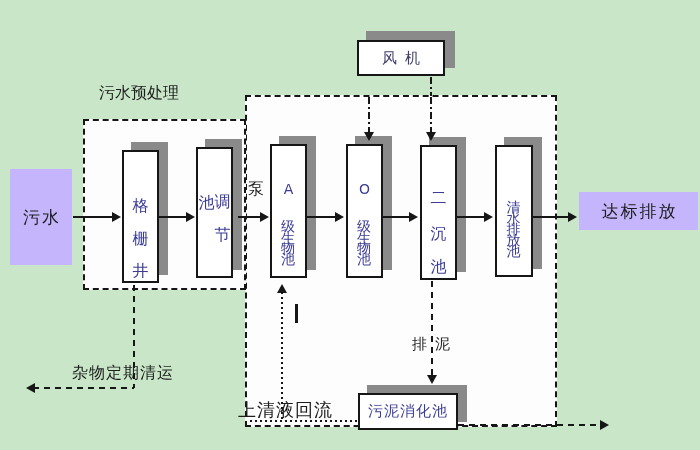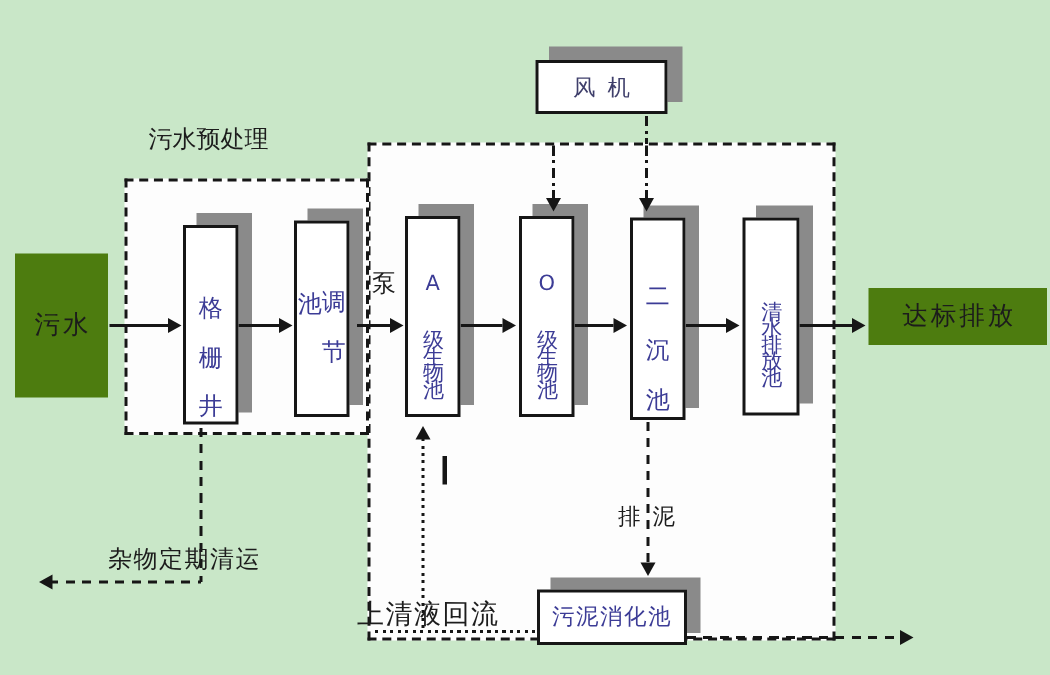--- a/index.html
+++ b/index.html
@@ -10,21 +10,21 @@
     --process-text:#3c3c96;
     --fan-text:#3f3f6b;
     --label-text:#1c1c1c;
   }
   html,body{margin:0;padding:0;}
   body{font-family:"DejaVu Sans","Liberation Sans",sans-serif;}
   .stage{position:relative;width:700px;height:450px;background:var(--background);overflow:hidden;}
   .abs{position:absolute;}
   .groupbox{border:2px dashed var(--border);background:var(--panel-fill);box-sizing:border-box;}
   .node{background:#fff;border:2px solid var(--border);box-sizing:border-box;display:flex;align-items:center;justify-content:center;}
-  .plain{background:#4d7c0f;display:flex;align-items:center;justify-content:center;}
+  .plain{background:#c4b5fd;display:flex;align-items:center;justify-content:center;}
   .shadow{background:var(--shadow);}
   .vtext{writing-mode:vertical-rl;text-orientation:upright;color:var(--process-text);line-height:1;}
   .vgap-wide{font-size:16px;letter-spacing:32px;margin-top:32px;}
   .vgap-narrow{font-size:14px;letter-spacing:11px;margin-top:11px;}
   .ptext{color:var(--process-text);}
   .lbl{color:var(--label-text);white-space:nowrap;line-height:1.1;}
   .hline-solid{height:2px;background:var(--border);}
   .hline-dashed{height:2px;background:repeating-linear-gradient(to right,var(--border) 0 6px,transparent 6px 11px);}
   .hline-dotted{height:2px;background:repeating-linear-gradient(to right,var(--border) 0 2px,transparent 2px 5px);}
   .vline-dashed{width:2px;background:repeating-linear-gradient(to bottom,var(--border) 0 6px,transparent 6px 11px);}

